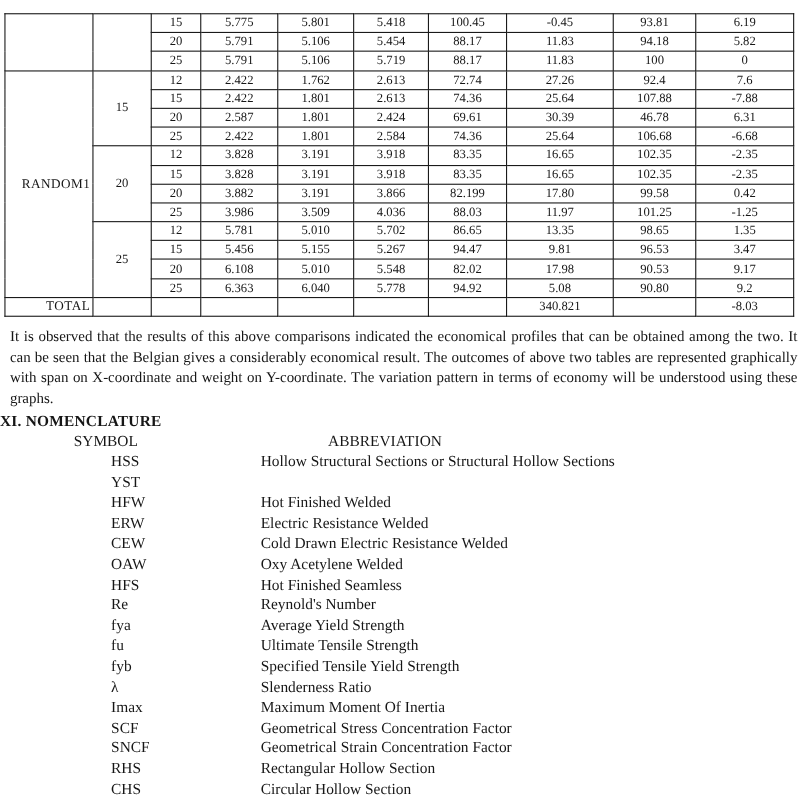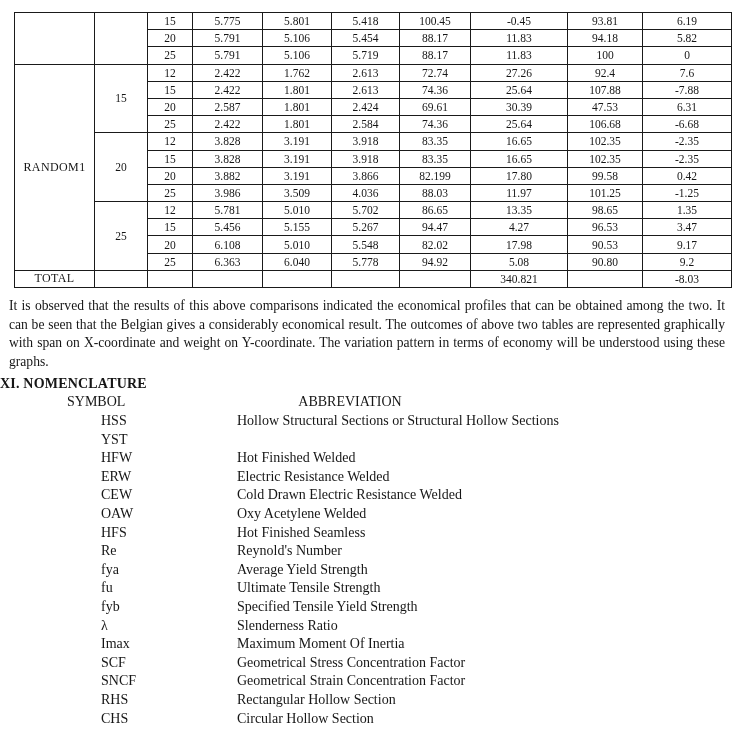--- a/index.html
+++ b/index.html
@@ -9,39 +9,40 @@
     height: 729px;
     background: #ffffff;
     font-family: "Liberation Serif", serif;
     color: #161616;
     overflow: hidden;
   }
 
   
   .results-table {
     position: absolute;
-    left: 14px;
+    left: 4px;
     top: 12px;
     width: 717px;
     border-collapse: collapse;
     table-layout: fixed;
   }
   .results-table td {
     border: 1px solid #1a1a1a;
     height: 16.2px;
     padding: 0 2px;
     font-size: 11.5px;
     text-align: center;
     vertical-align: middle;
     white-space: nowrap;
     overflow: hidden;
   }
   .results-table td.label-cell {
     font-size: 12px;
     letter-spacing: 0.4px;
+    text-align: right;
   }
 
   
   .para {
     position: absolute;
     left: 9px;
     top: 297px;
     width: 716px;
     font-size: 13.6px;
     line-height: 18.6px;
@@ -153,21 +154,21 @@
           <td>107.88</td>
           <td>-7.88</td>
         </tr>
         <tr>
           <td>20</td>
           <td>2.587</td>
           <td>1.801</td>
           <td>2.424</td>
           <td>69.61</td>
           <td>30.39</td>
-          <td>47.53</td>
+          <td>46.78</td>
           <td>6.31</td>
         </tr>
         <tr>
           <td>25</td>
           <td>2.422</td>
           <td>1.801</td>
           <td>2.584</td>
           <td>74.36</td>
           <td>25.64</td>
           <td>106.68</td>
@@ -224,21 +225,21 @@
           <td>13.35</td>
           <td>98.65</td>
           <td>1.35</td>
         </tr>
         <tr>
           <td>15</td>
           <td>5.456</td>
           <td>5.155</td>
           <td>5.267</td>
           <td>94.47</td>
-          <td>4.27</td>
+          <td>9.81</td>
           <td>96.53</td>
           <td>3.47</td>
         </tr>
         <tr>
           <td>20</td>
           <td>6.108</td>
           <td>5.010</td>
           <td>5.548</td>
           <td>82.02</td>
           <td>17.98</td>

